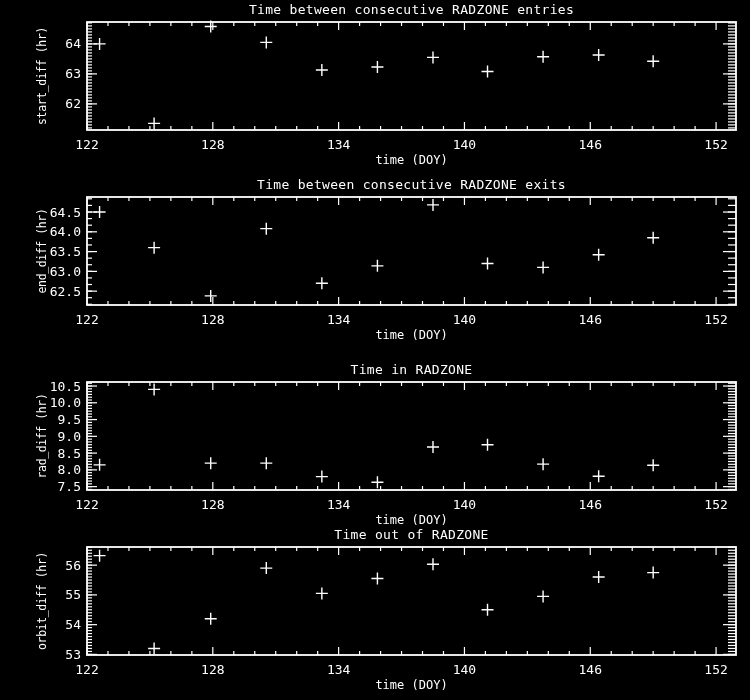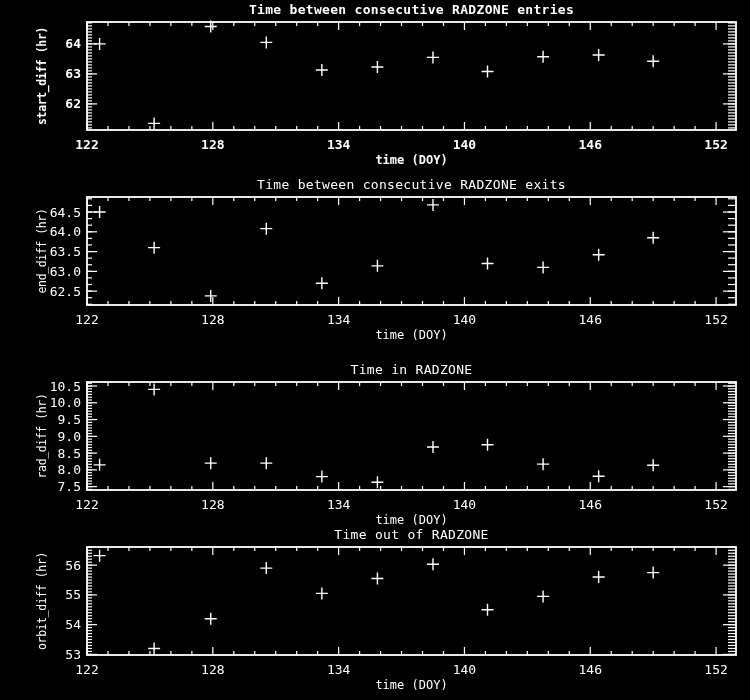--- a/index.html
+++ b/index.html
@@ -4,21 +4,21 @@
 <style>
   html,body{margin:0;padding:0;}
   body{
     width:750px;height:700px;
     background:#000000;
     font-family:"DejaVu Sans Mono", monospace;
     position:relative;
     overflow:hidden;
   }
   .panel{position:absolute;left:0;width:750px;height:175px;}
-  #panel-0{top:0;font-weight:bold;} #panel-1{top:175px;} #panel-2{top:360px;} #panel-3{top:525px;text-decoration:underline;}
+  #panel-0{top:0;} #panel-1{top:175px;} #panel-2{top:360px;} #panel-3{top:525px;text-decoration:underline;}
   svg{display:block;}
   svg text{fill:#ffffff;}
   .year-label{
     position:absolute;left:85px;top:716px;
     color:#fdba74;font-size:20px;letter-spacing:0.5px;
   }
 </style>
 </head>
 <body>
 

